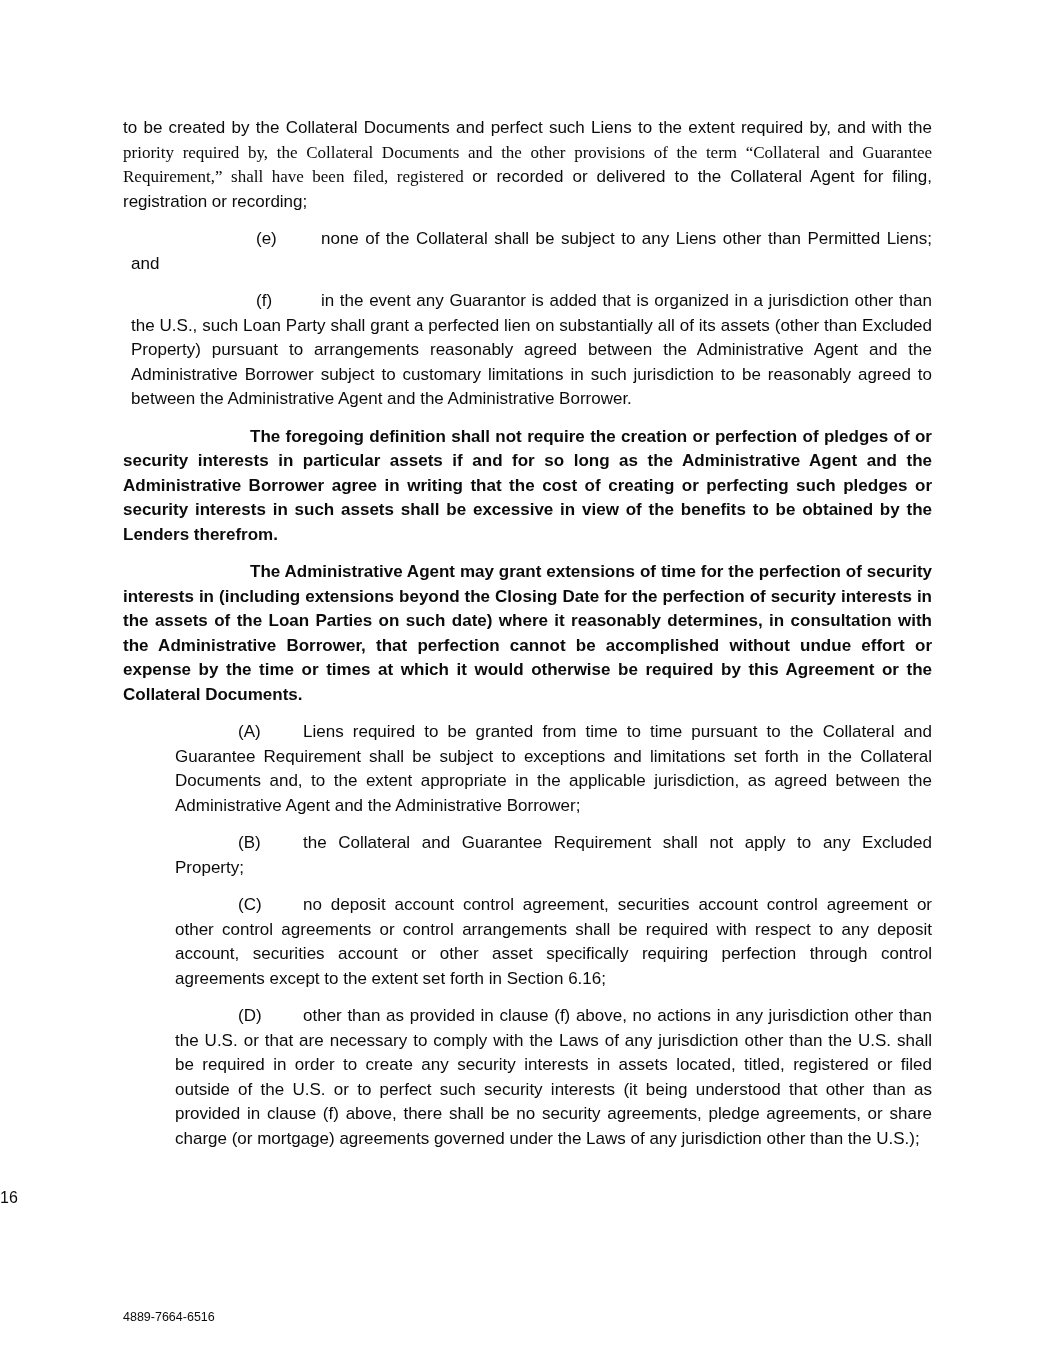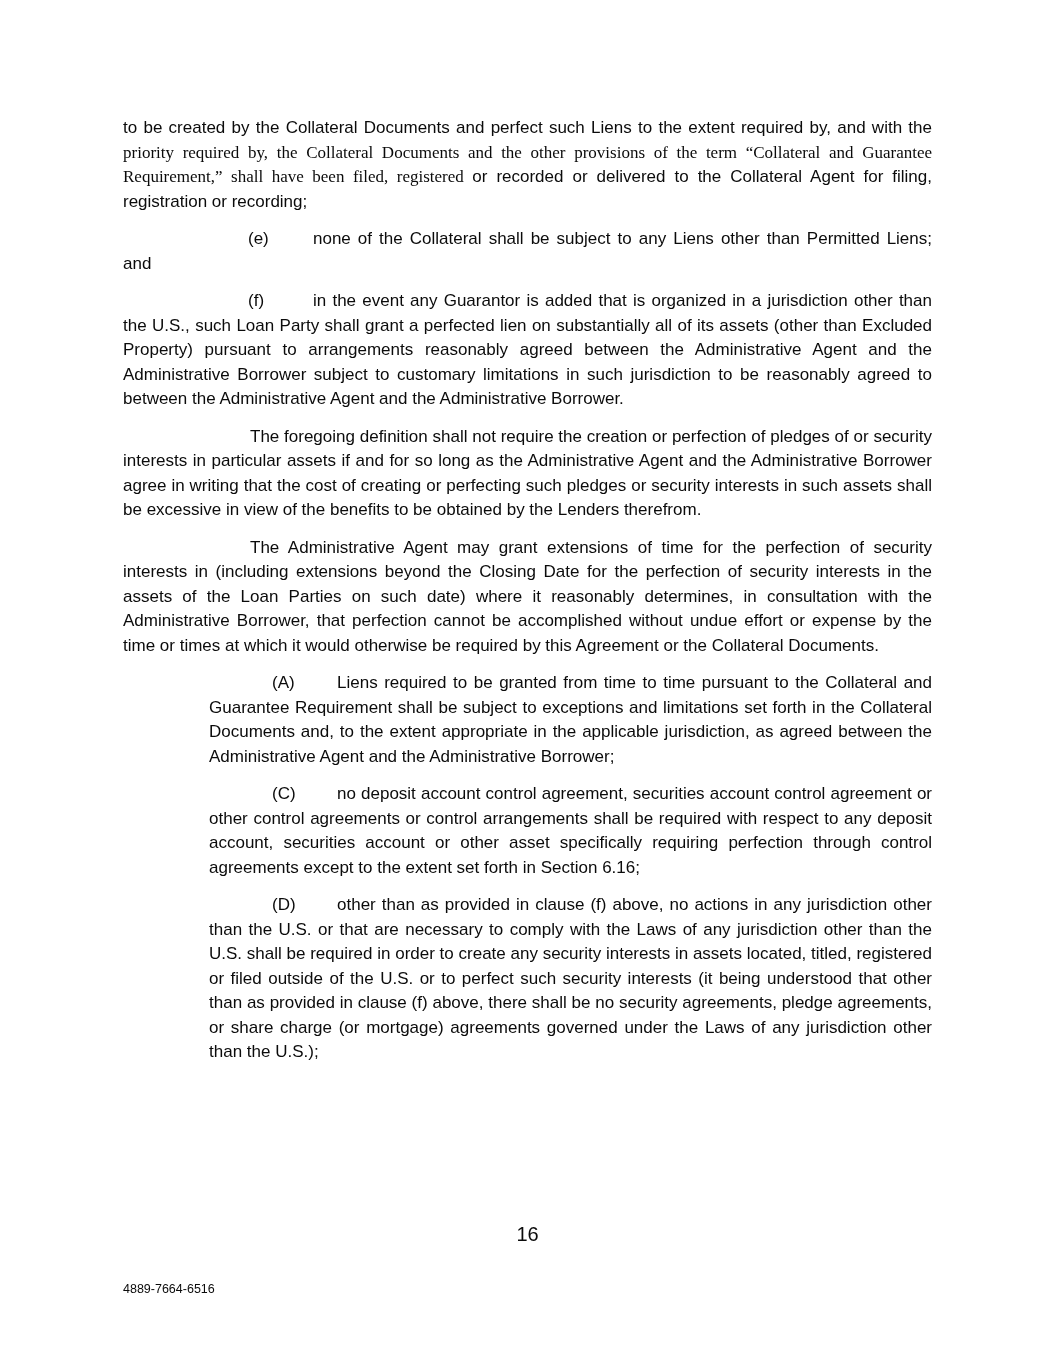--- a/index.html
+++ b/index.html
@@ -18,57 +18,57 @@
     font-size: 17px;
     line-height: 24.5px;
     color: #0b0b0b;
     overflow: hidden;
   }
   .doc-body .para {
     margin: 0 0 13px 0;
     text-align: justify;
   }
   .para.continuation { text-indent: 0; }
-  .para.clause       { text-indent: 125px; }
-  .para.indented     { text-indent: 127px; }
-  .para.subclause    { margin-left: 86px; text-indent: 63px; }
+  .para.clause       { text-indent: 125px; margin-left: 8px; }
+  .para.indented     { text-indent: 127px; font-weight: bold; }
+  .para.subclause    { margin-left: 52px; text-indent: 63px; }
   .clause-label {
     display: inline-block;
     width: 65px;
     text-indent: 0;
   }
   .serif { font-family: "Liberation Serif", serif; }
   .u { }
   .page-number {
     position: absolute;
     top: 1188px;
     left: 0;
     width: 100%;
-    text-align: center;
-    font-size: 20px;
+    text-align: left;
+    font-size: 16px;
     line-height: 20px;
-    margin-top: 36px;
   }
   .footer-id {
     position: absolute;
-    top: 1281px;
+    top: 1309px;
     left: 123px;
     font-size: 12.5px;
     line-height: 16px;
   }
 </style>
 </head>
 <body>
 
 <div class="page">
   <div class="doc-body" id="doc-body">
       <p class="para continuation"><span>to be created by the Collateral Documents and perfect such Liens to the extent required by, and with the </span><span class="serif">priority required by, the Collateral Documents and the other provisions of the term “Collateral and Guarantee Requirement,” shall have been filed, registered </span><span>or recorded or delivered to the Collateral Agent for filing, registration or recording;</span></p>
       <p class="para clause"><span class="clause-label">(e)</span><span>none of the Collateral shall be subject to any Liens other than Permitted Liens; and</span></p>
       <p class="para clause"><span class="clause-label">(f)</span><span>in the event any Guarantor is added that is organized in a jurisdiction other than the U.S., such Loan Party shall grant a perfected lien on substantially all of its assets (other than Excluded Property) pursuant to arrangements reasonably agreed between the Administrative Agent and the Administrative Borrower subject to customary limitations in such jurisdiction to be reasonably agreed to between the Administrative Agent and the Administrative Borrower.</span></p>
       <p class="para indented"><span>The foregoing definition shall not require the creation or perfection of pledges of or security interests in particular assets if and for so long as the Administrative Agent and the Administrative Borrower agree in writing that the cost of creating or perfecting such pledges or security interests in such assets shall be excessive in view of the benefits to be obtained by the Lenders therefrom.</span></p>
       <p class="para indented"><span>The Administrative Agent may grant extensions of time for the perfection of security interests in (including extensions beyond the Closing Date for the perfection of security interests in the assets of the Loan Parties on such date) where it reasonably determines, in consultation with the Administrative Borrower, that perfection cannot be accomplished without undue effort or expense by the time or times at which it would otherwise be required by this Agreement or the Collateral Documents.</span></p>
       <p class="para subclause"><span class="clause-label">(A)</span><span>Liens required to be granted from time to time pursuant to the Collateral and Guarantee Requirement shall be subject to exceptions and limitations set forth in the Collateral Documents and, to the extent appropriate in the applicable jurisdiction, as agreed between the Administrative Agent and the Administrative Borrower;</span></p>
+      <p class="para subclause"><span class="clause-label">(B)</span><span>the Collateral and Guarantee Requirement shall not apply to any Excluded Property;</span></p>
       <p class="para subclause"><span class="clause-label">(C)</span><span>no deposit account control agreement, securities account control agreement or other control agreements or control arrangements shall be required with respect to any deposit account, securities account or other asset specifically requiring perfection through control agreements except to the extent set forth in </span><span class="u">Section 6.16</span><span>;</span></p>
       <p class="para subclause"><span class="clause-label">(D)</span><span>other than as provided in clause (f) above, no actions in any jurisdiction other than the U.S. or that are necessary to comply with the Laws of any jurisdiction other than the U.S. shall be required in order to create any security interests in assets located, titled, registered or filed outside of the U.S. or to perfect such security interests (it being understood that other than as provided in clause (f) above, there shall be no security agreements, pledge agreements, or share charge (or mortgage) agreements governed under the Laws of any jurisdiction other than the U.S.);</span></p>
     </div>
   <div class="page-number">16</div>
   <div class="footer-id">4889-7664-6516</div>
 </div>
 
 </body></html>

